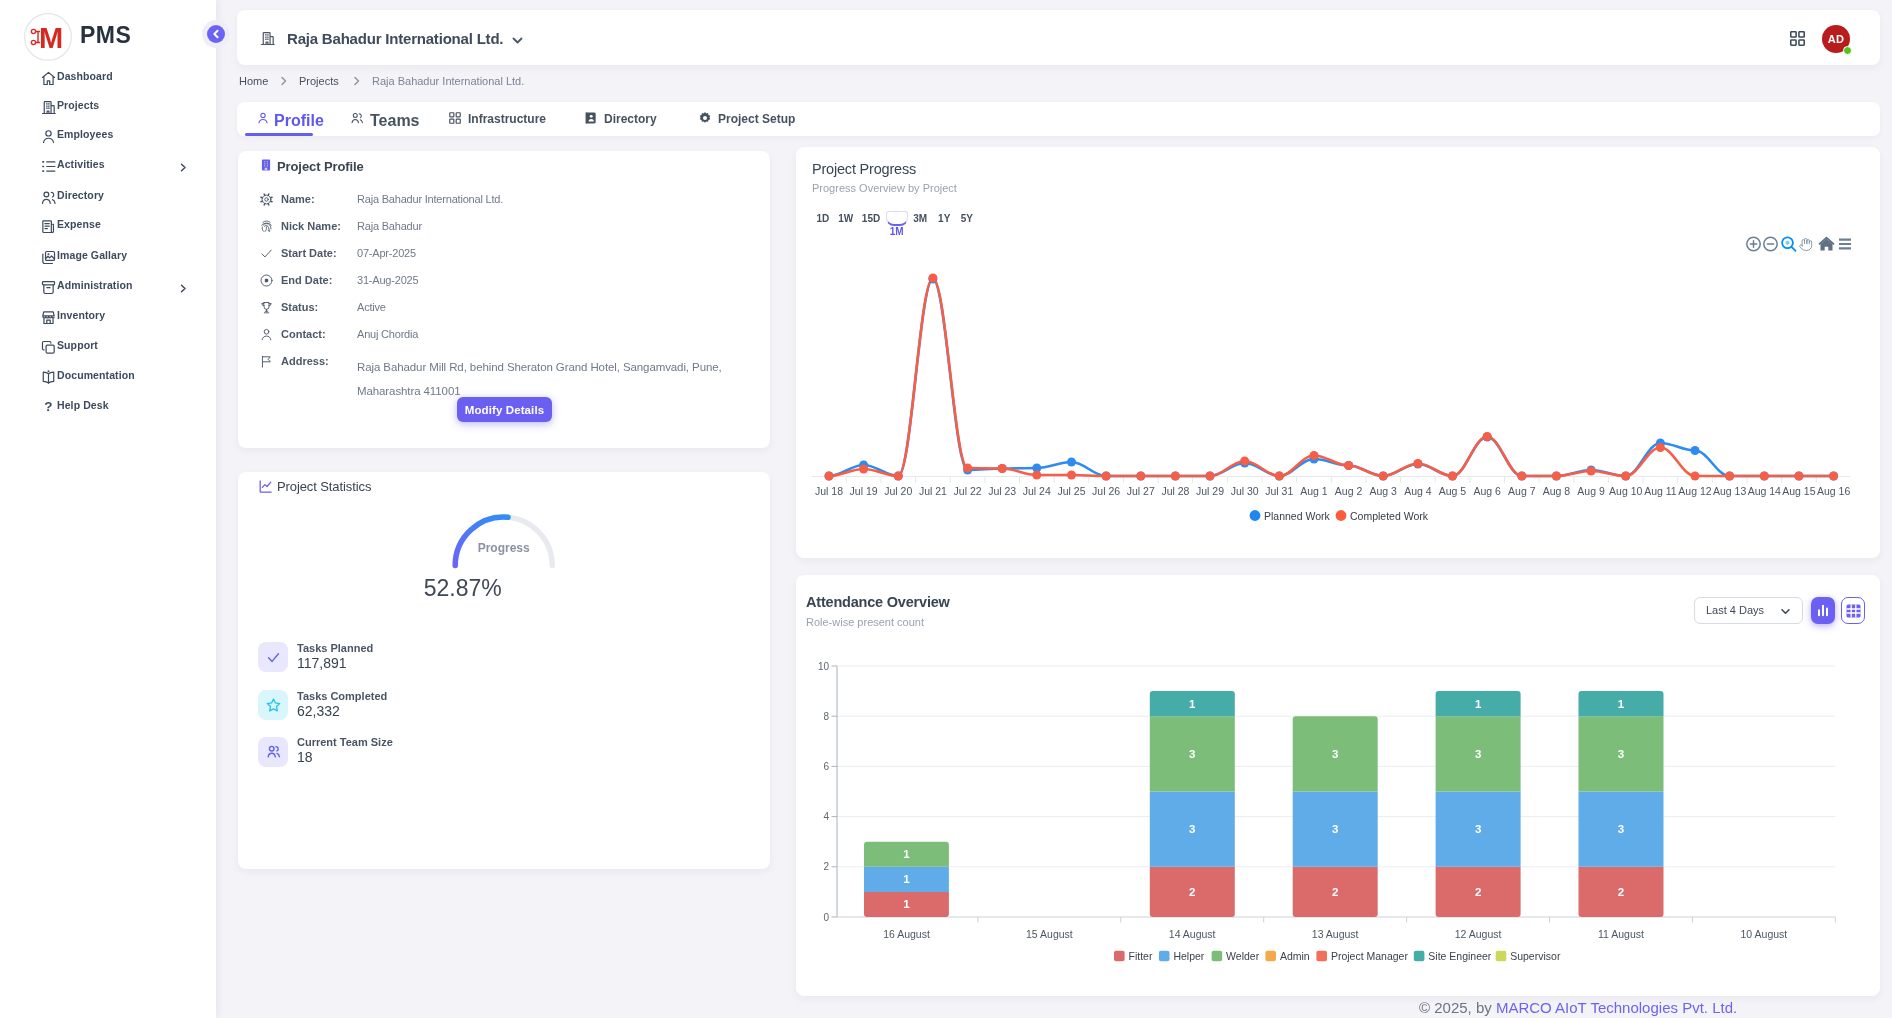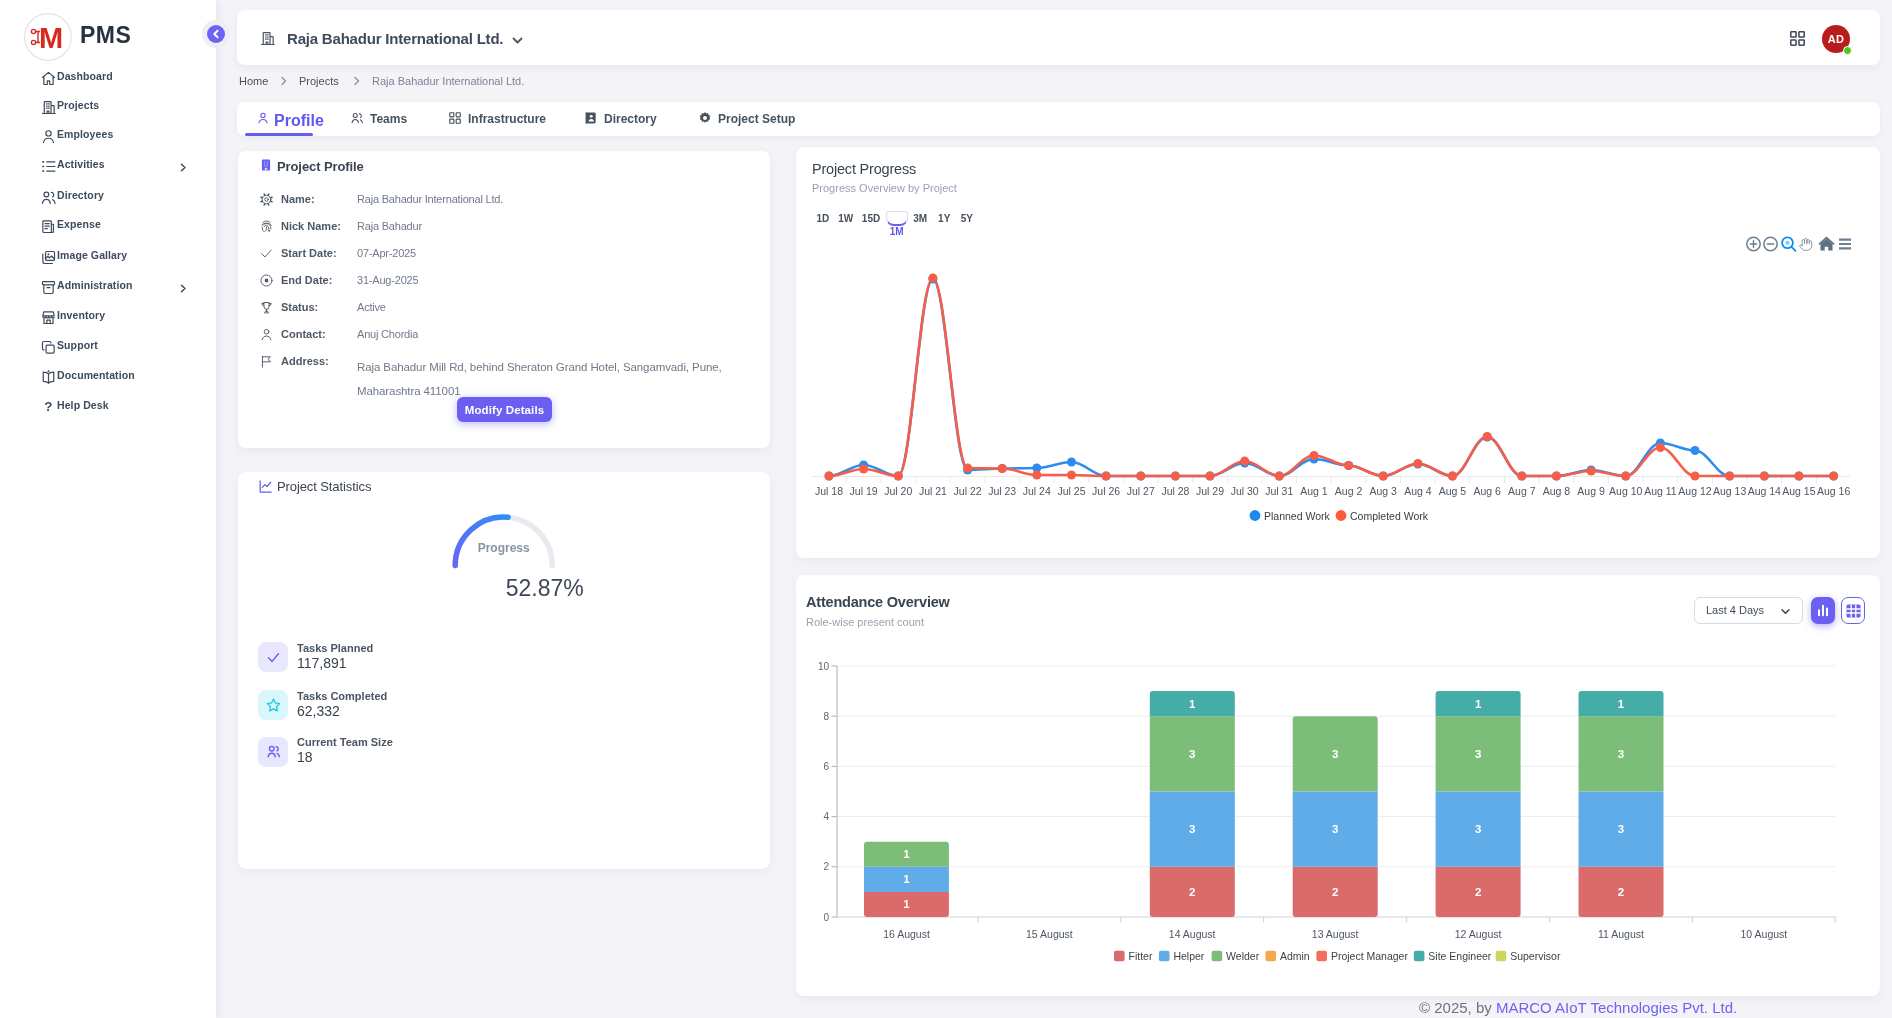--- a/index.html
+++ b/index.html
@@ -154,21 +154,21 @@
 <svg class="abs" style="left:256px;top:111px" width="14" height="14" viewBox="0 0 24 24">
     <circle cx="12" cy="7.6" r="3.7" stroke="#5e57f2" stroke-width="1.8" fill="none"></circle>
     <path d="M5 20.5c.7-4 3.5-6 7-6s6.3 2 7 6" stroke="#5e57f2" stroke-width="1.8" fill="none" stroke-linecap="round"></path>
   </svg>
 <div class="abs" style="left:274px;top:112px;font-size:16px;font-weight:bold;color:#5e57f2">Profile</div>
 <div class="abs" style="left:245px;top:133px;width:68px;height:3px;background:#655cf0;border-radius:2px"></div>
 <svg class="abs" style="left:350px;top:111px" width="14" height="14" viewBox="0 0 24 24">
     <circle cx="9" cy="7.8" r="3.4" stroke="#47525f" stroke-width="1.8" fill="none"></circle>
     <path d="M3.5 20.2c.6-3.8 3-5.6 5.5-5.6s4.9 1.8 5.5 5.6M16 4.9a3.4 3.4 0 0 1 1.6 6.4M17.6 15.1c2.1.7 3.3 2.4 3.7 5.1" stroke="#47525f" stroke-width="1.8" fill="none" stroke-linecap="round"></path>
   </svg>
-<div class="abs" style="left:370px;top:112px;font-size:12px;font-weight:600;color:#47525f">Teams</div>
+<div class="abs" style="left:370px;top:112px;font-size:16px;font-weight:600;color:#47525f">Teams</div>
 <svg class="abs" style="left:448px;top:111px" width="14" height="14" viewBox="0 0 24 24">
     <g fill="none" stroke="#47525f" stroke-width="2" stroke-linejoin="round">
       <rect x="3" y="3" width="7" height="7" rx="1"></rect>
       <rect x="14" y="3" width="7" height="7" rx="1"></rect>
       <rect x="3" y="14" width="7" height="7" rx="1"></rect>
       <rect x="14" y="14" width="7" height="7" rx="1"></rect>
     </g>
   </svg>
 <div class="abs" style="left:468px;top:112px;font-size:12px;font-weight:600;color:#47525f">Infrastructure</div>
 <svg class="abs" style="left:584px;top:111px" width="14" height="14" viewBox="0 0 24 24">
@@ -241,21 +241,21 @@
 <defs>
       <linearGradient id="gg" gradientUnits="userSpaceOnUse" x1="218" y1="115" x2="285" y2="30">
         <stop offset="0" stop-color="#7a5af8"></stop>
         <stop offset="1" stop-color="#1e9bf5"></stop>
       </linearGradient>
     </defs>
 <path d="M217.2 93.5A48.5 48.5 0 0 1 314.2 93.5" fill="none" stroke="#e8eaef" stroke-width="5.5" stroke-linecap="round"></path>
 <path d="M217.2 93.5A48.5 48.5 0 0 1 270.1 45.2" fill="none" stroke="url(#gg)" stroke-width="5.5" stroke-linecap="round"></path>
 </svg>
 <div class="abs" style="left:443.7px;top:540.5px;width:120px;text-align:center;font-size:12px;font-weight:bold;color:#8a93a3">Progress</div>
-<div class="abs" style="left:423.7px;top:575px;width:160px;text-align:right;font-size:23px;color:#3e4857">52.87%</div>
+<div class="abs" style="left:423.7px;top:575px;width:160px;text-align:left;font-size:23px;color:#3e4857">52.87%</div>
 <div class="statbox" style="top:642.3px;background:#e9e7fd">
     <svg width="17" height="17" viewBox="0 0 24 24">
       <path d="M5 12.5 10 17.5 19 6.8" stroke="#655fef" stroke-width="2" fill="none" stroke-linecap="round" stroke-linejoin="round"></path>
     </svg>
   </div>
 <div class="statlbl" style="top:641.8px">Tasks Planned</div>
 <div class="statval" style="top:654.8px">117,891</div>
 <div class="statbox" style="top:690.0px;background:#d9f6fc">
     <svg width="17" height="17" viewBox="0 0 24 24">
       <path d="M12 2.8l2.7 5.6 6.1.8-4.5 4.3 1.1 6.1-5.4-2.9-5.4 2.9 1.1-6.1-4.5-4.3 6.1-.8Z" stroke="#1fc3ea" stroke-width="1.8" fill="none" stroke-linecap="round" stroke-linejoin="round"></path>

